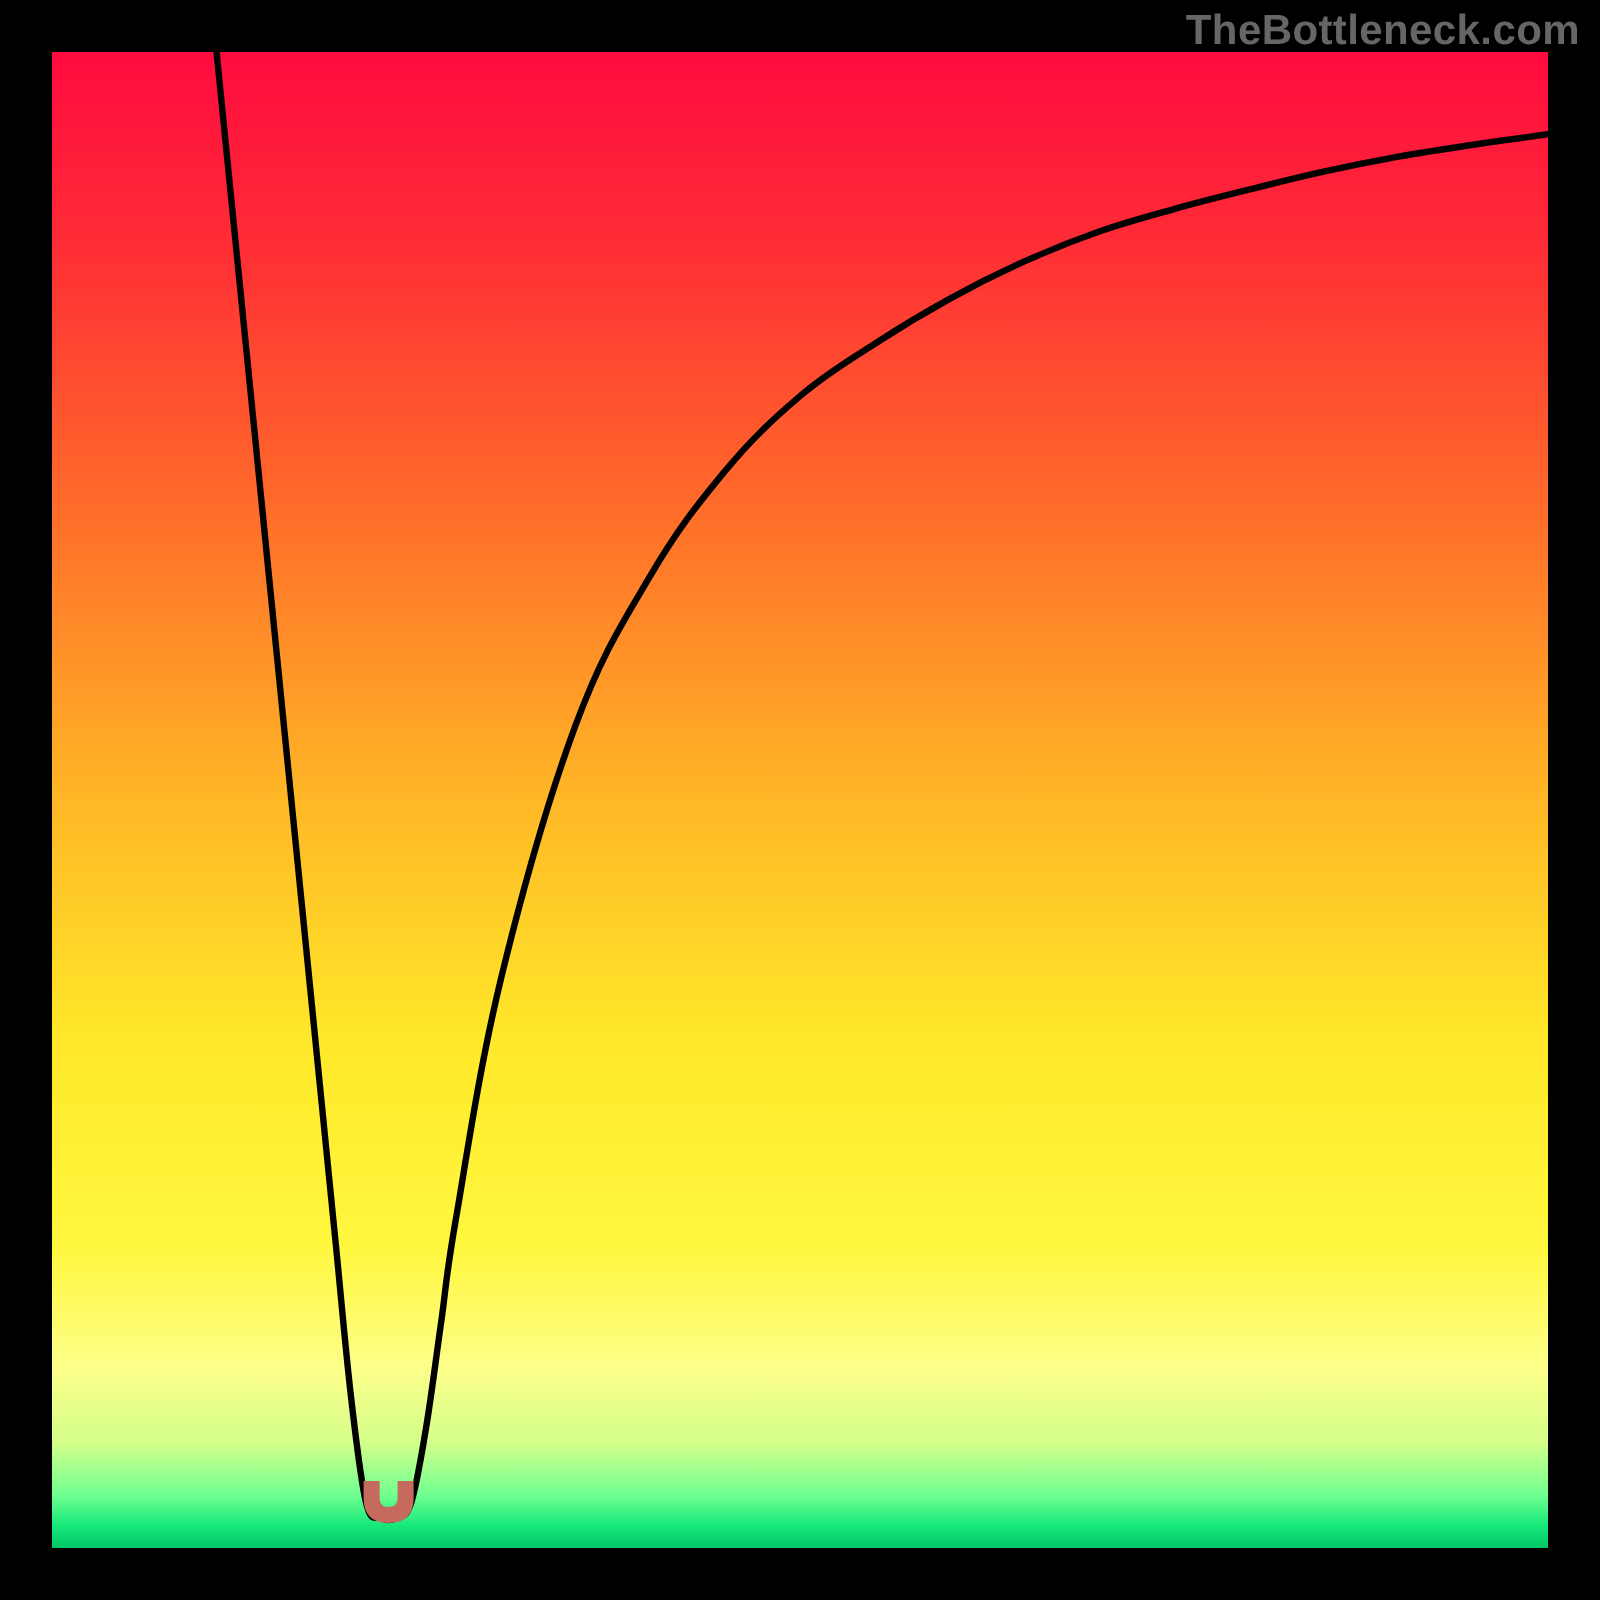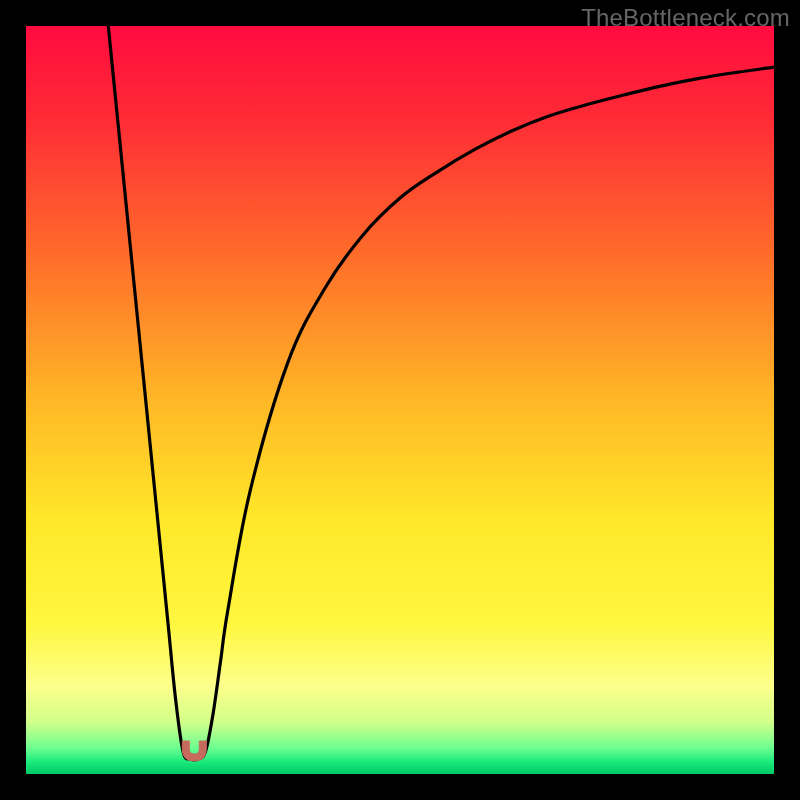--- a/index.html
+++ b/index.html
@@ -17,22 +17,22 @@
     top: 26px;
     width: 748px;
     height: 748px;
     overflow: hidden;
   }
   .attribution {
     position: absolute;
     top: 4px;
     right: 10px;
     color: #666;
-    font-size: 24px;
-    font-weight: 400;
+    font-size: 21px;
+    font-weight: 700;
     letter-spacing: 0.2px;
   }
   svg {
     display: block;
   }
 </style>
 </head>
 <body>
 
 <div class="attribution">TheBottleneck.com</div>

